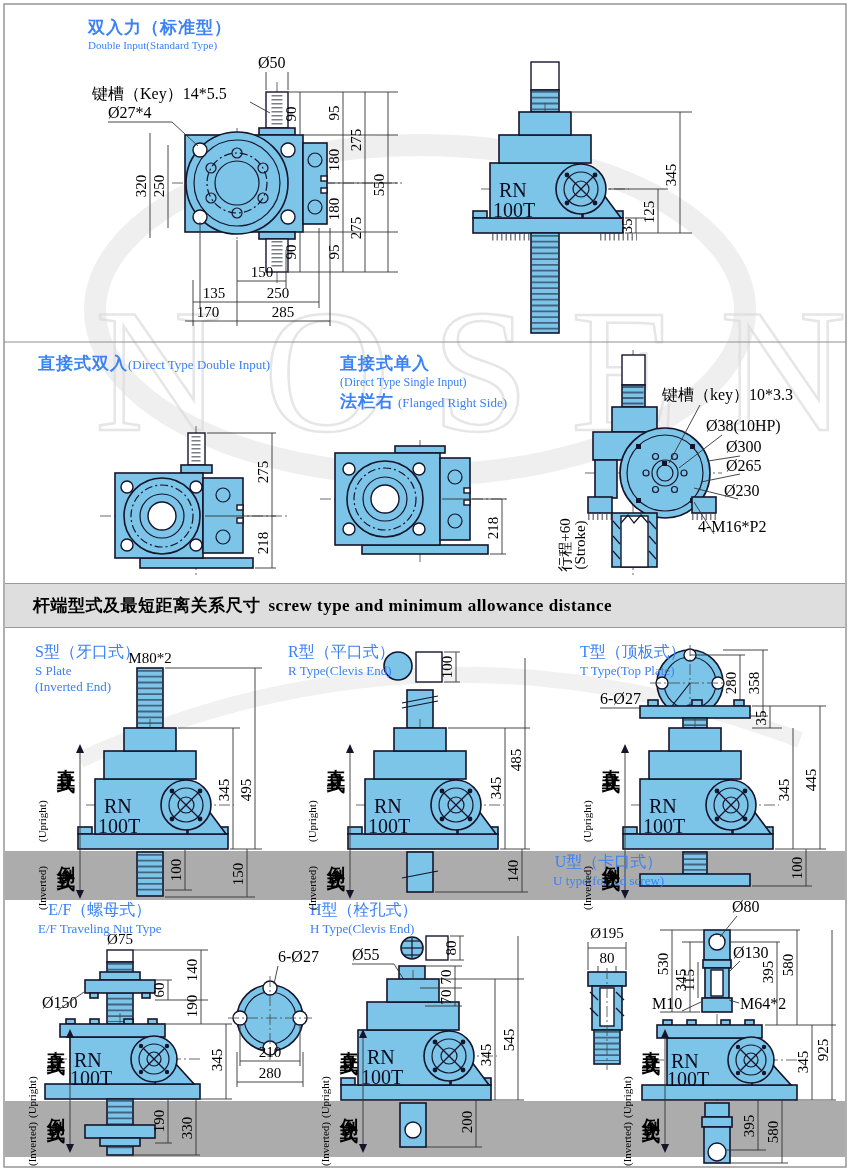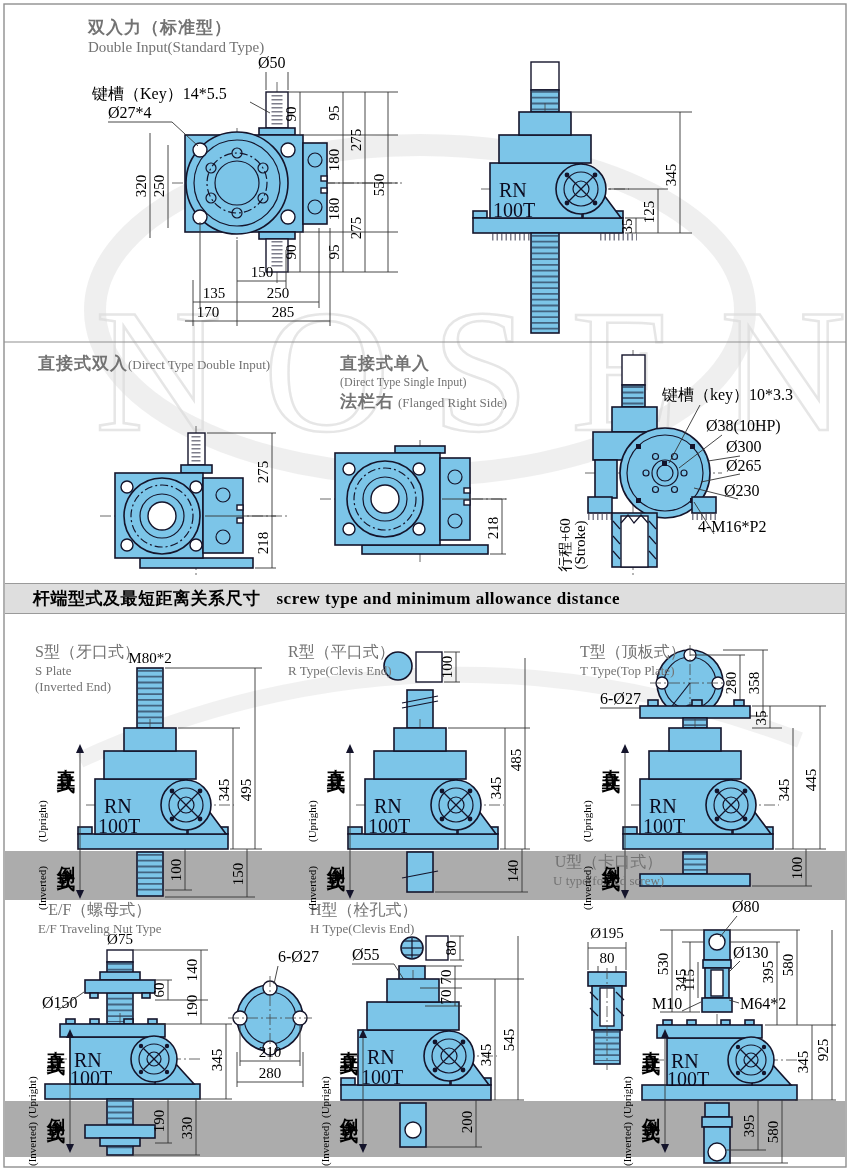--- a/index.html
+++ b/index.html
@@ -9,26 +9,26 @@
   .bl{fill:#7cc5e8;stroke:#14142b;stroke-width:1.6;stroke-linejoin:miter;}
   .wh{fill:#ffffff;stroke:#14142b;stroke-width:1.4;}
   .ln{fill:none;stroke:#14142b;stroke-width:1.2;}
   .tn{fill:none;stroke:#333;stroke-width:0.9;}
   .cl{fill:none;stroke:#444;stroke-width:0.8;stroke-dasharray:11 3 2 3;}
   .thr{stroke:#14142b;opacity:.55;fill:none;}
   .dk{fill:#14142b;stroke:none;}
   text.d{font-size:15px;fill:#000;text-anchor:middle;}
   text.dl{font-size:16px;fill:#000;}
   text.m{font-size:20px;fill:#0b0b20;}
-  .ttl{position:absolute;color:#737373;}
+  .ttl{position:absolute;color:#3b82f6;}
   .zh-lg{font-size:17px;font-weight:bold;letter-spacing:1px;}
   .zh-md{font-size:16px;font-weight:normal;text-align:center;}
-  .en-sm{font-size:15px;}
+  .en-sm{font-size:11px;}
   .en-md{font-size:13px;}
-  .band{position:absolute;left:5px;top:583px;width:840px;height:31px;background:#dedede;
+  .band{position:absolute;left:5px;top:583px;width:840px;height:45px;background:#dedede;
         border-top:1px solid #9a9a9a;border-bottom:1px solid #9a9a9a;
         display:flex;align-items:center;box-sizing:border-box;padding-left:28px;}
   .band span{font-weight:bold;font-size:17px;letter-spacing:.5px;}
   .vzh{position:absolute;writing-mode:vertical-rl;text-orientation:upright;
        font-size:18px;font-weight:bold;color:#000;letter-spacing:3px;}
   .ven{position:absolute;writing-mode:vertical-rl;transform:rotate(180deg);
        font-size:11px;color:#000;}
   .wm{position:absolute;left:0;top:0;pointer-events:none;}
 </style>
 </head>
@@ -595,21 +595,21 @@
 </div>
 
 <div class="ttl" style="left:340px;top:352px">
   <div class="zh-lg">直接式单入</div>
   <div class="en-sm" style="font-size:12px">(Direct Type Single Input)</div>
   <div><span class="zh-lg">法栏右</span> <span class="en-md">(Flanged Right Side)</span></div>
 </div>
 
 <div class="band">
   <span>杆端型式及最短距离关系尺寸</span>
-  <span style="margin-left:16px">screw type and minimum allowance distance</span>
+  <span style="margin-left:8px">screw type and minimum allowance distance</span>
 </div>
 
 <div class="ttl" style="left:35px;top:642px">
   <div class="zh-md">S型（牙口式）</div>
   <div class="en-md">S Plate</div>
   <div class="en-md">(Inverted End)</div>
 </div>
 <div class="ttl" style="left:288px;top:642px">
   <div class="zh-md">R型（平口式）</div>
   <div class="en-md">R Type(Clevis End)</div>

